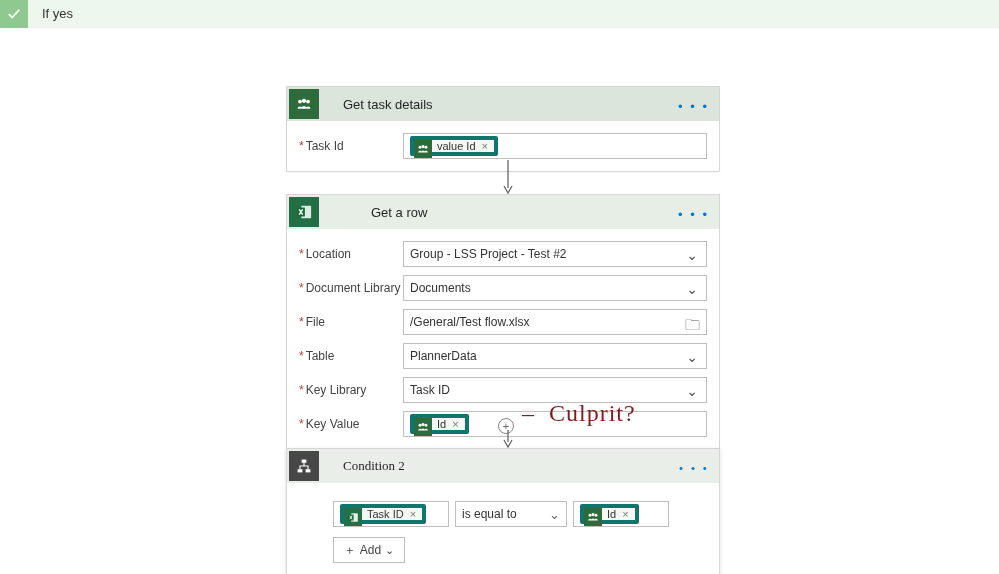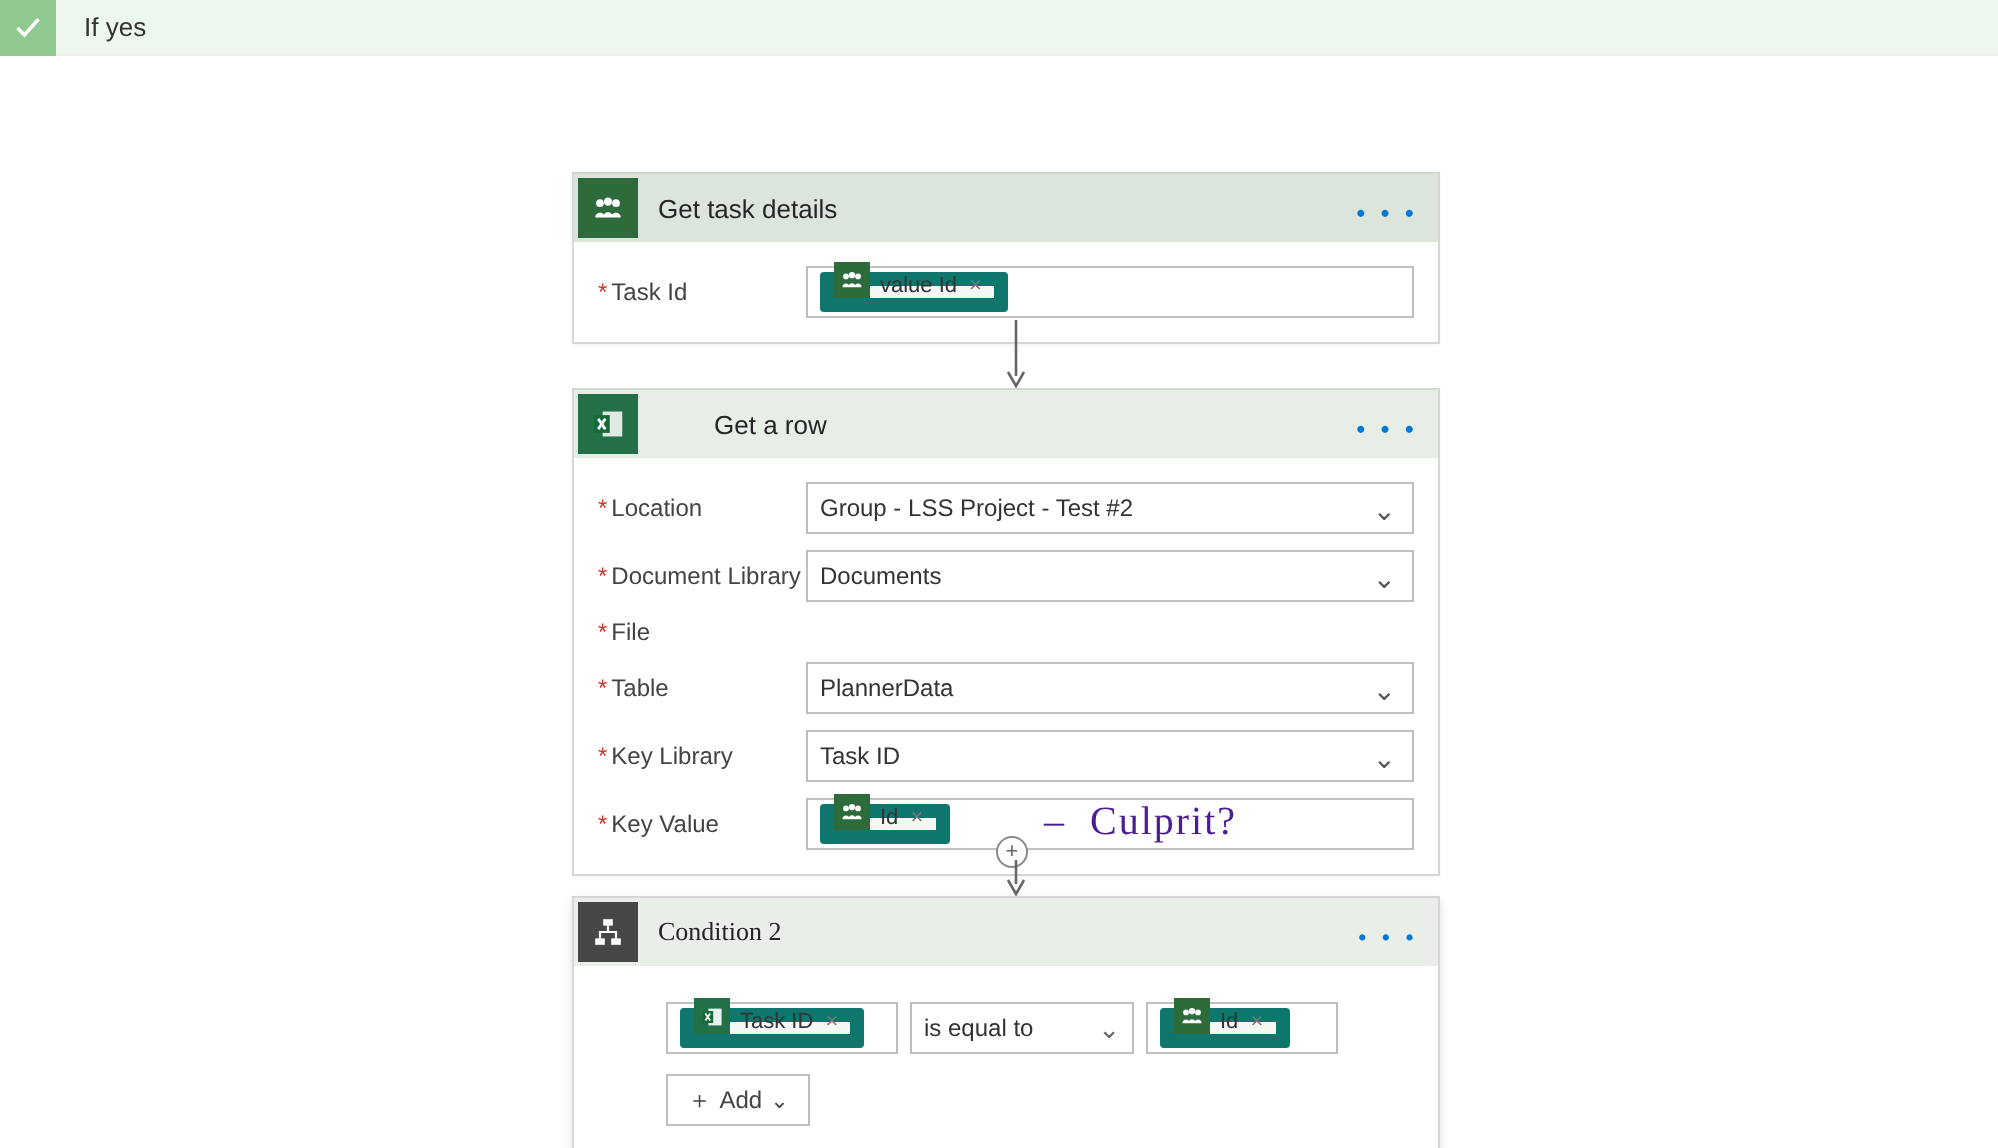--- a/index.html
+++ b/index.html
@@ -61,21 +61,21 @@
       margin: 2px 0 2px 2px;
       display: flex;
       align-items: center;
       justify-content: center;
       color: #fff;
     }
     .planner-icon { background: #2d6b3b; }
     .excel-icon { background: #247046; }
     .cond-icon { background: #474747; }
     .card-header .title {
-      padding-left: 10px;
+      padding-left: 24px;
       font-size: 13px;
       color: #252525;
     }
     .card-header .ellipsis {
       position: absolute;
       right: 10px;
       top: 12px;
       color: #0078d4;
       letter-spacing: 2px;
       font-size: 13px;
@@ -114,23 +114,23 @@
     }
     .field-control .folder {
       position: absolute;
       right: 6px;
       top: 4px;
       color: #555;
       font-size: 15px;
     }
     .token {
       display: inline-flex;
-      align-items: flex-end;
+      align-items: flex-start;
       height: 20px;
-      border: 7px solid #0f766e;
+      border: 4px solid #0f766e;
       background: #f3f8f3;
       border-radius: 2px;
       padding: 0 6px 0 0;
       font-size: 11px;
       color: #333;
     }
     .token .tk-icon {
       width: 18px;
       height: 18px;
       margin-right: 5px;
@@ -204,23 +204,23 @@
       align-items: center;
       justify-content: center;
       font-size: 12px;
       color: #444;
       gap: 4px;
     }
     .handwriting {
       position: absolute;
       top: 372px;
       left: 522px;
-      color: #4c1d95;
+      color: #7f1d1d;
       font-family: "Segoe Script", "Comic Sans MS", cursive;
-      font-size: 20px;
+      font-size: 24px;
       pointer-events: none;
       letter-spacing: 1px;
     }
   </style>
 </head>
 <body>
 
 <div class="ifyes-header">
   <div class="ic">
     <svg width="14" height="14" viewBox="0 0 16 16">
@@ -295,20 +295,24 @@
       </div>
       <div class="field-row">
         <div class="field-label"><span class="req">*</span><span>Document Library</span></div>
         <div class="field-control">
           <span>Documents</span>
           <span class="chev">⌄</span>
         </div>
       </div>
       <div class="field-row">
         <div class="field-label"><span class="req">*</span><span>File</span></div>
+        <div class="field-control">
+          <span>/General/Test flow.xlsx</span>
+          <span class="folder">🗀</span>
+        </div>
       </div>
       <div class="field-row">
         <div class="field-label"><span class="req">*</span><span>Table</span></div>
         <div class="field-control">
           <span>PlannerData</span>
           <span class="chev">⌄</span>
         </div>
       </div>
       <div class="field-row">
         <div class="field-label"><span class="req">*</span><span>Key Library</span></div>

